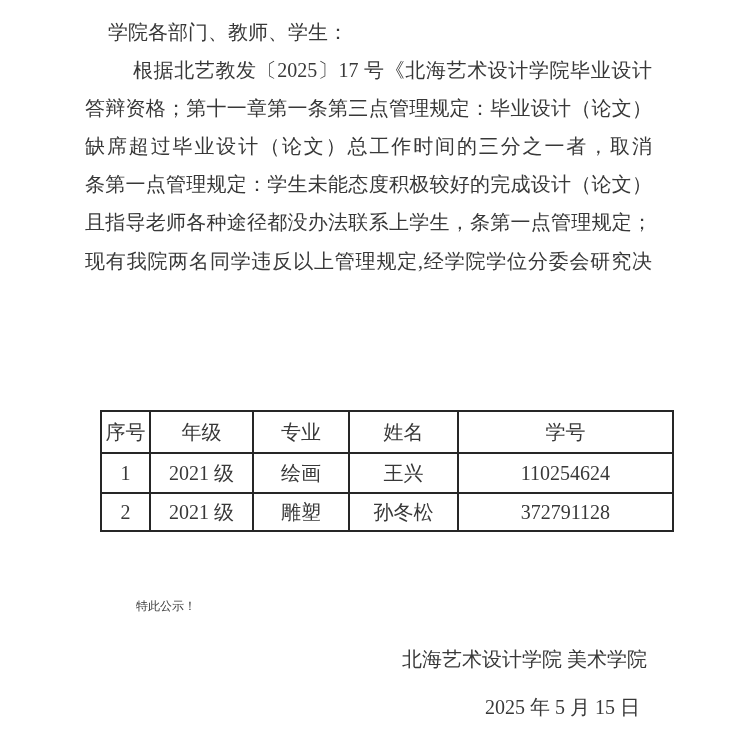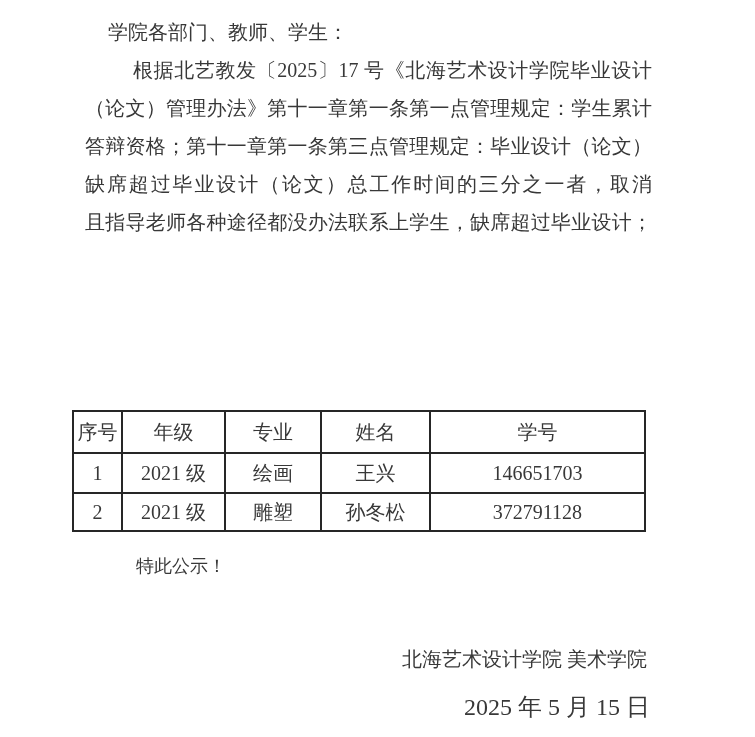--- a/index.html
+++ b/index.html
@@ -34,21 +34,21 @@
     text-align-last: justify;
   }
   .salutation {
     padding-left: 23px;
   }
   .indent {
     padding-left: 48px;
   }
   .doc-table {
     position: absolute;
-    left: 72px;
+    left: 100px;
     top: 410px;
     border-collapse: collapse;
     table-layout: fixed;
     padding-left: 31px;
   }
   .doc-table th,
   .doc-table td {
     border: 2px solid var(--table_border, #262626);
     text-align: center;
     vertical-align: middle;
@@ -56,51 +56,52 @@
     font-weight: normal;
     padding: 0;
     color: var(--text, #383838);
   }
   .row-head   { height: 42px; }
   .row-body-1 { height: 40px; }
   .row-body-2 { height: 38px; }
   .closing {
     position: absolute;
     left: 136px;
-    top: 552px;
-    font-size: 18px;
+    top: 592px;
+    font-size: 12px;
     line-height: 28px;
   }
   .signature {
     position: absolute;
     right: 108px;
     top: 645px;
     font-size: 20px;
     line-height: 28px;
   }
   .date {
     position: absolute;
-    right: 105px;
+    right: 115px;
     top: 693px;
-    font-size: 24px;
+    font-size: 20px;
     line-height: 28px;
   }
 </style>
 </head>
 <body>
 
 <div>
 
   <div class="doc-body">
     <div class="line salutation">学院各部门、教师、学生：</div>
     <div class="line just indent">根据北艺教发〔2025〕17 号《北海艺术设计学院毕业设计</div>
-    <div class="line just">（论文）管理办法》第十一章第一条第一点管理规定：学生累计</div>
     <div class="line just">答辩资格；第十一章第一条第三点管理规定：毕业设计（论文）</div>
     <div class="line just">缺席超过毕业设计（论文）总工作时间的三分之一者，取消</div>
-    <div class="line just">且指导老师各种途径都没办法联系上学生，缺席超过毕业设计；</div>
+    <div class="line just">条第一点管理规定：学生未能态度积极较好的完成设计（论文）</div>
+    <div class="line just">且指导老师各种途径都没办法联系上学生，条第一点管理规定；</div>
+    <div class="line just">现有我院两名同学违反以上管理规定,经学院学位分委会研究决</div>
   </div>
 
   <table class="doc-table">
     <colgroup>
       <col style="width:49px">
       <col style="width:103px">
       <col style="width:96px">
       <col style="width:109px">
       <col style="width:215px">
     </colgroup>
@@ -112,21 +113,21 @@
         <th>姓名</th>
         <th>学号</th>
       </tr>
     </thead>
     <tbody>
       <tr class="row-body-1">
         <td>1</td>
         <td>2021 级</td>
         <td>绘画</td>
         <td>王兴</td>
-        <td>146651703</td>
+        <td>110254624</td>
       </tr>
       <tr class="row-body-2">
         <td>2</td>
         <td>2021 级</td>
         <td>雕塑</td>
         <td>孙冬松</td>
         <td>372791128</td>
       </tr>
     </tbody>
   </table>

